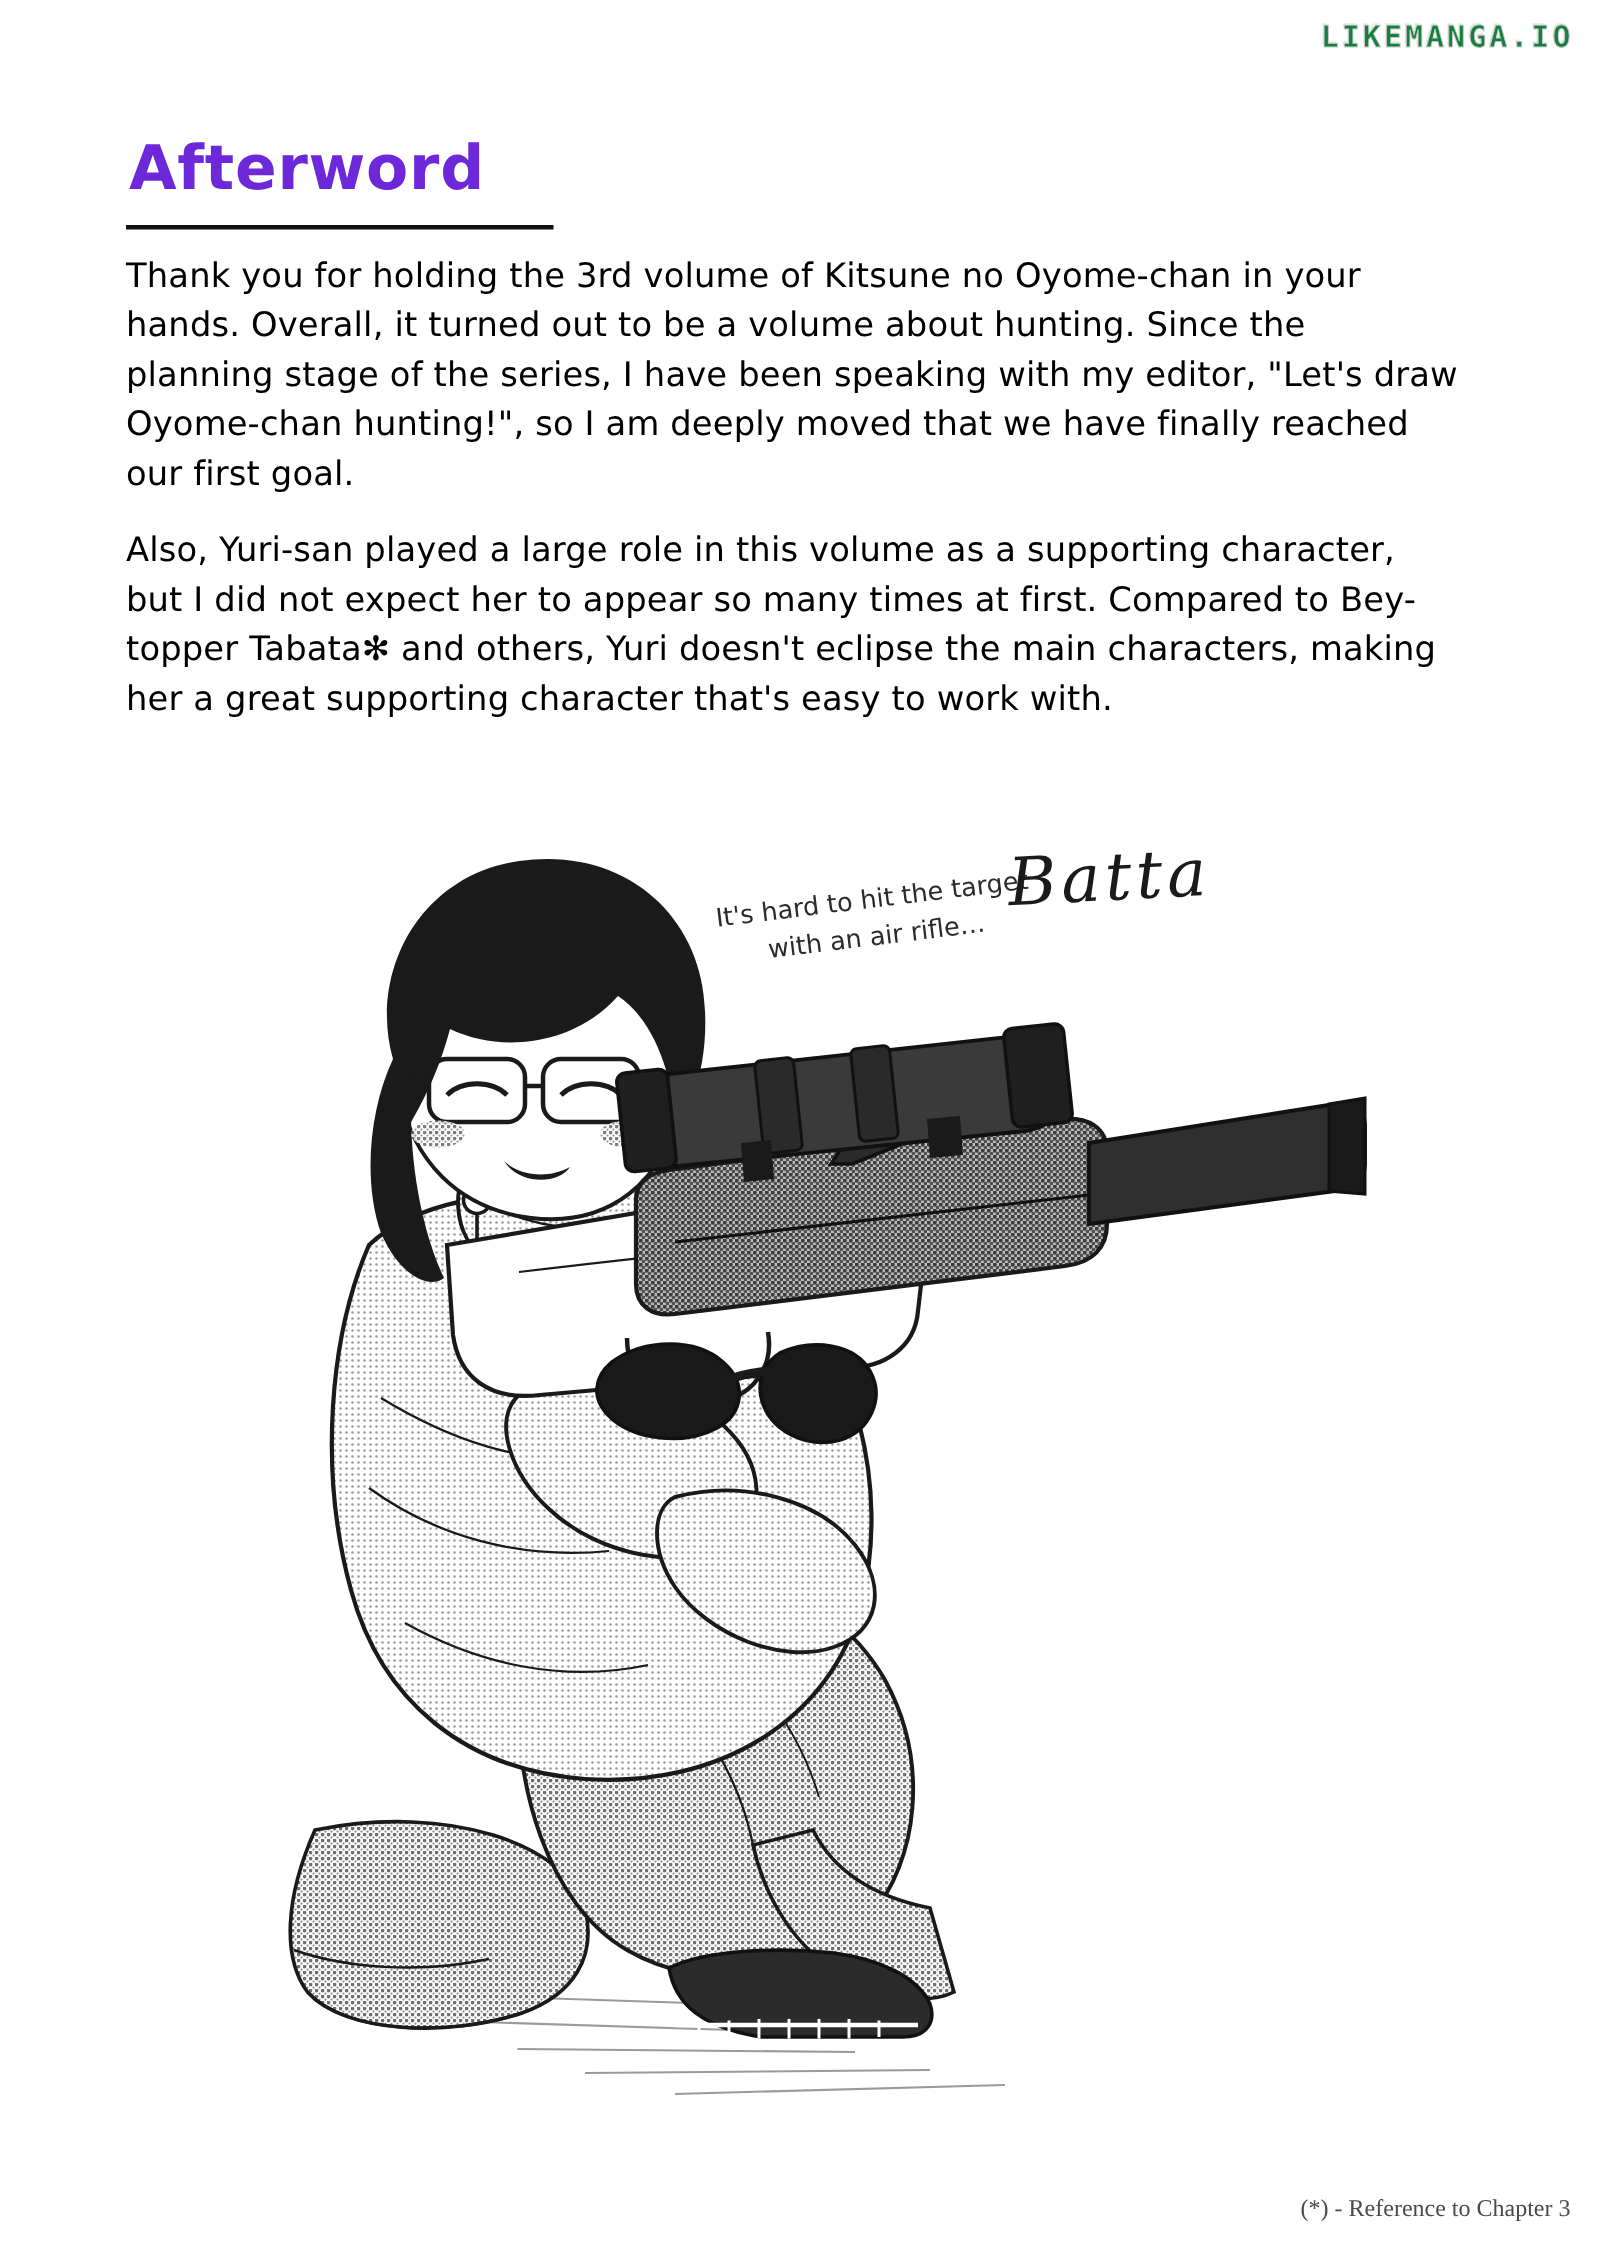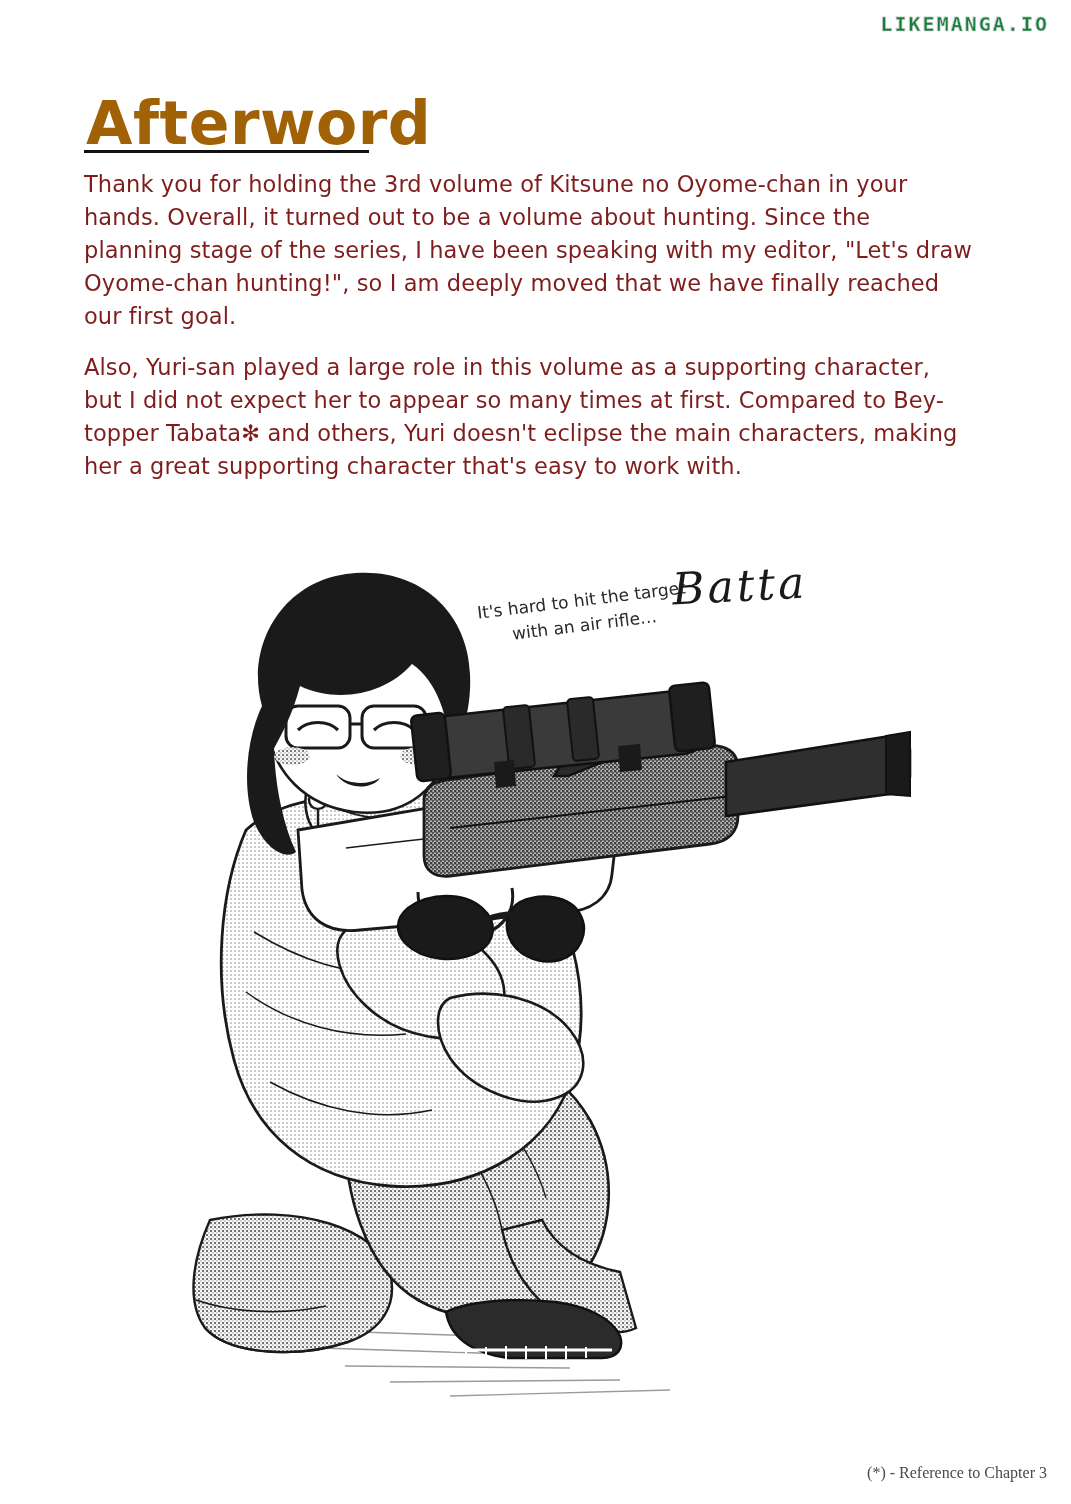--- a/index.html
+++ b/index.html
@@ -37,41 +37,41 @@
     -webkit-text-stroke: 0.6px #c9c9c9;
     user-select: none;
   }
 
   
   .title {
     position: absolute;
     left: 86px;
     top: 88px;
     font-family: "DejaVu Sans", sans-serif;
-    font-size: 60px;
+    font-size: 41px;
     font-weight: bold;
-    color: #a16207;
+    color: #6d28d9;
     letter-spacing: 0.5px;
   }
   .title-rule {
     position: absolute;
     left: 84px;
     top: 150px;
     width: 285px;
     height: 3px;
     background: #111;
   }
 
   
   .body-text {
     position: absolute;
     left: 84px;
     top: 168px;
     width: 890px;
-    color: #7f1d1d;
+    color: #000000;
     font-family: "DejaVu Sans", sans-serif;
     font-size: 22.5px;
     line-height: 33px;
     letter-spacing: 0.1px;
   }
   .body-text p {
     margin: 0 0 18px 0;
   }
 
   

